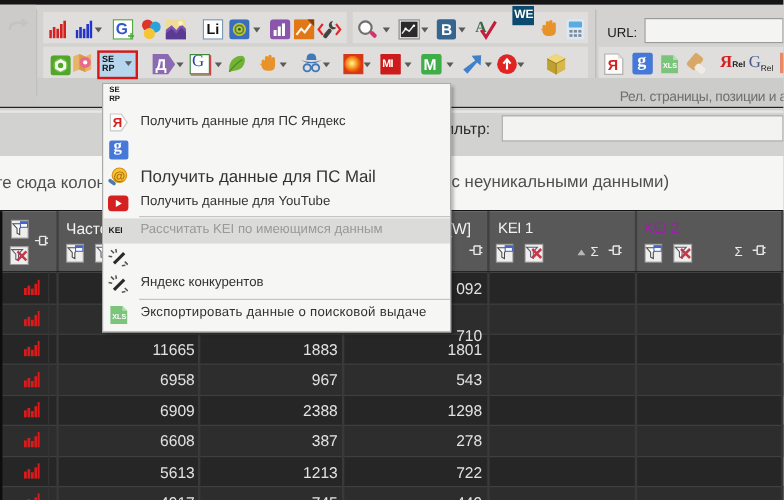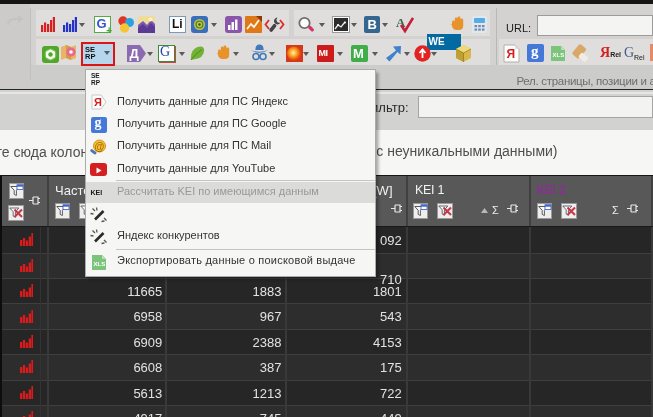--- a/index.html
+++ b/index.html
@@ -83,24 +83,24 @@
 <div class="num" style="right:251.2px;top:233.2px">092</div>
 <div class="num" style="right:251.2px;top:272px">710</div>
 <div class="num" style="right:490.7px;top:284px">11665</div>
 <div class="num" style="right:371.5px;top:284px">1883</div>
 <div class="num" style="right:251.2px;top:284px">1801</div>
 <div class="num" style="right:490.7px;top:309.4px">6958</div>
 <div class="num" style="right:371.5px;top:309.4px">967</div>
 <div class="num" style="right:251.2px;top:309.4px">543</div>
 <div class="num" style="right:490.7px;top:334.8px">6909</div>
 <div class="num" style="right:371.5px;top:334.8px">2388</div>
-<div class="num" style="right:251.2px;top:334.8px">4153</div>
+<div class="num" style="right:251.2px;top:334.8px">1298</div>
 <div class="num" style="right:490.7px;top:360.2px">6608</div>
 <div class="num" style="right:371.5px;top:360.2px">387</div>
-<div class="num" style="right:251.2px;top:360.2px">175</div>
+<div class="num" style="right:251.2px;top:360.2px">278</div>
 <div class="num" style="right:490.7px;top:385.6px">5613</div>
 <div class="num" style="right:371.5px;top:385.6px">1213</div>
 <div class="num" style="right:251.2px;top:385.6px">722</div>
 <div class="num" style="right:490.7px;top:411px">4917</div>
 <div class="num" style="right:371.5px;top:411px">745</div>
 <div class="num" style="right:251.2px;top:411px">449</div>
 
 <svg class="ab" style="left:20px;top:233.4px" width="13" height="13">
     <g fill="#db1b1b">
       <rect x="0" y="7" width="2.3" height="6"></rect>
@@ -311,21 +311,21 @@
     </svg></div>
 <div class="arw" style="left:351px;top:22.5px"></div>
 <div class="ab" style="left:364px;top:16px;width:16px;height:17px;background:#34668f;border-radius:2px">
     <span style="position:absolute;left:3.5px;top:0.5px;font-size:13px;font-weight:bold;color:#fff">B</span>
   </div>
 <div class="arw" style="left:382px;top:22.5px"></div>
 <svg class="ab" style="left:396px;top:15px" width="18" height="19">
     <text x="0" y="12" font-size="13" font-weight="bold" fill="#3a6648" font-family="Liberation Serif">A</text>
     <path d="M5 10 l4 6 l8 -13" stroke="#c41e3c" stroke-width="2.6" fill="none"></path>
   </svg>
-<div class="ab" style="left:427px;top:34px;width:34px;height:16px;background:#0369a1">
+<div class="ab" style="left:427px;top:5px;width:18px;height:16px;background:#0c4a6e">
     <span style="position:absolute;left:1.5px;top:2px;font-size:10px;font-weight:bold;color:#fff">WE</span>
   </div>
 <svg class="ab" style="left:450px;top:15px" width="16" height="18">
     <path d="M2 11 V7 q0-1.4 1.4-1.4 1.4 0 1.4 1.4 V4 q0-1.4 1.4-1.4 1.4 0 1.4 1.4 V3 q0-1.4 1.4-1.4 1.4 0 1.4 1.4 v2 q0-1.4 1.4-1.4 1.4 0 1.4 1.4 v5.5 q0 4.5-4.5 4.5 h-2 q-3 0-4.3-2.5 z" fill="#e8922a"></path>
     <path d="M2.2 10.5 l-1.8 -1.2 q2 -0.6 3 1.8 z" fill="#e8922a"></path>
   </svg>
 <svg class="ab" style="left:472px;top:16px" width="15" height="17">
     <rect width="15" height="17" rx="2" fill="#dce9f4"></rect>
     <rect x="2" y="2" width="11" height="5" rx="1" fill="#5aabe0"></rect>
     <g fill="#7a8aa0">
@@ -445,27 +445,26 @@
   <div class="ab" style="left:30px;top:178.8px;width:258.5px;height:1px;background:#c4c4c2"></div>
   <div class="tx" style="left:5px;top:3px;font-size:6.5px;line-height:6.5px;font-weight:bold;color:#1a1a1a">SE<br>RP</div>
   <svg class="ab" style="left:4.5px;top:24px" width="16" height="16">
       <path d="M1 1 h9 l5 7 -5 7 h-9 z" fill="#fdfdfc" stroke="#c8c8c6"></path>
       <text x="3" y="12" font-size="11" font-weight="bold" fill="#d41f1f">Я</text>
     </svg>
   <div class="tx" style="left:31px;top:24.5px;font-size:11px;color:#333333">Получить данные для ПС Яндекс</div>
   <div class="ab" style="left:4.5px;top:46.5px;width:16px;height:16px;background:#4678d8;border-radius:2px">
       <span style="position:absolute;left:4px;top:-2px;font-size:14px;font-weight:bold;color:#fff;font-family:'Liberation Serif'">g</span>
     </div>
-  <div class="tx" style="left:31px;top:47px;font-size:11px;color:#333333">Получить данные для ПС Google</div>
   <svg class="ab" style="left:3px;top:69px" width="18" height="17">
       <circle cx="10.5" cy="7" r="6" fill="#f6c437" stroke="#d89018"></circle>
       <text x="5.5" y="11" font-size="10" font-weight="bold" fill="#a86808">@</text>
       <rect x="1" y="11" width="7" height="3" rx="1.5" transform="rotate(35 4 12.5)" fill="#4a7ab0"></rect>
     </svg>
-  <div class="tx" style="left:31px;top:69px;font-size:11px;color:#333333">Получить данные для ПС Mail</div>
+  <div class="tx" style="left:31px;top:69px;font-size:14px;color:#333333">Получить данные для ПС Mail</div>
   <div class="ab" style="left:4px;top:93px;width:17px;height:13px;background:#d42020;border-radius:3px"><svg width="17" height="13">
         <path d="M6.5 3.5 L11.5 6.5 L6.5 9.5 Z" fill="#fff"></path>
       </svg></div>
   <div class="tx" style="left:31px;top:91.5px;font-size:11px;color:#333333">Получить данные для YouTube</div>
   <div class="tx" style="left:4.5px;top:118.5px;font-size:7px;font-weight:bold;color:#1a1a1a">KEI</div>
   <div class="tx" style="left:31px;top:115px;font-size:11px;color:#999997">Рассчитать KEI по имеющимся данным</div>
   <svg class="ab" style="left:4px;top:137px" width="17" height="16">
       <path d="M5 12.5 L13.5 4" stroke="#2a2a2a" stroke-width="2.6"></path>
       <path d="M2.5 1.5 l2.5 2.5 M0.5 6.5 l3 0.5 M6.5 0.5 l0.5 3 M14 11 l2.5 2.5 M11.5 14.5 l3 -0.5" stroke="#555" stroke-width="1.3"></path>
     </svg>

